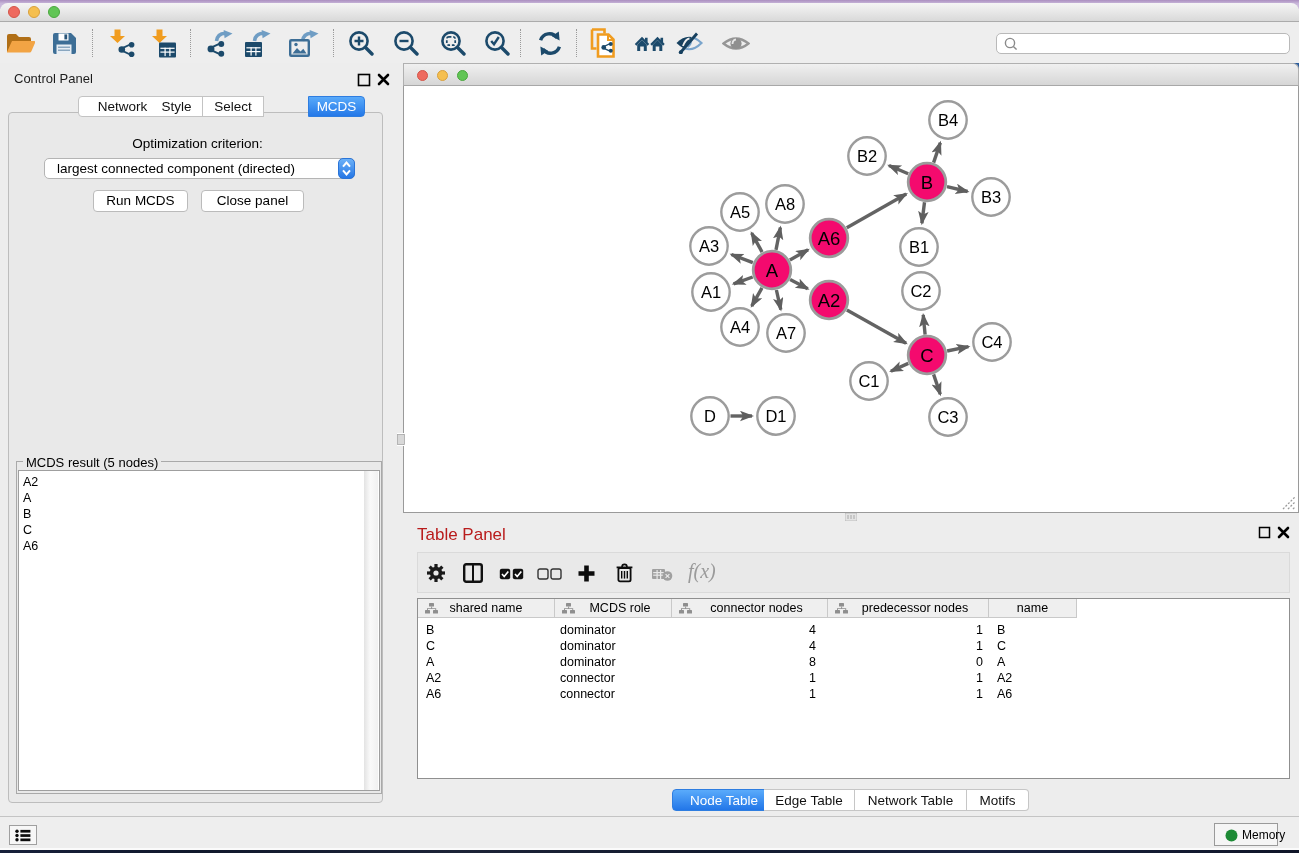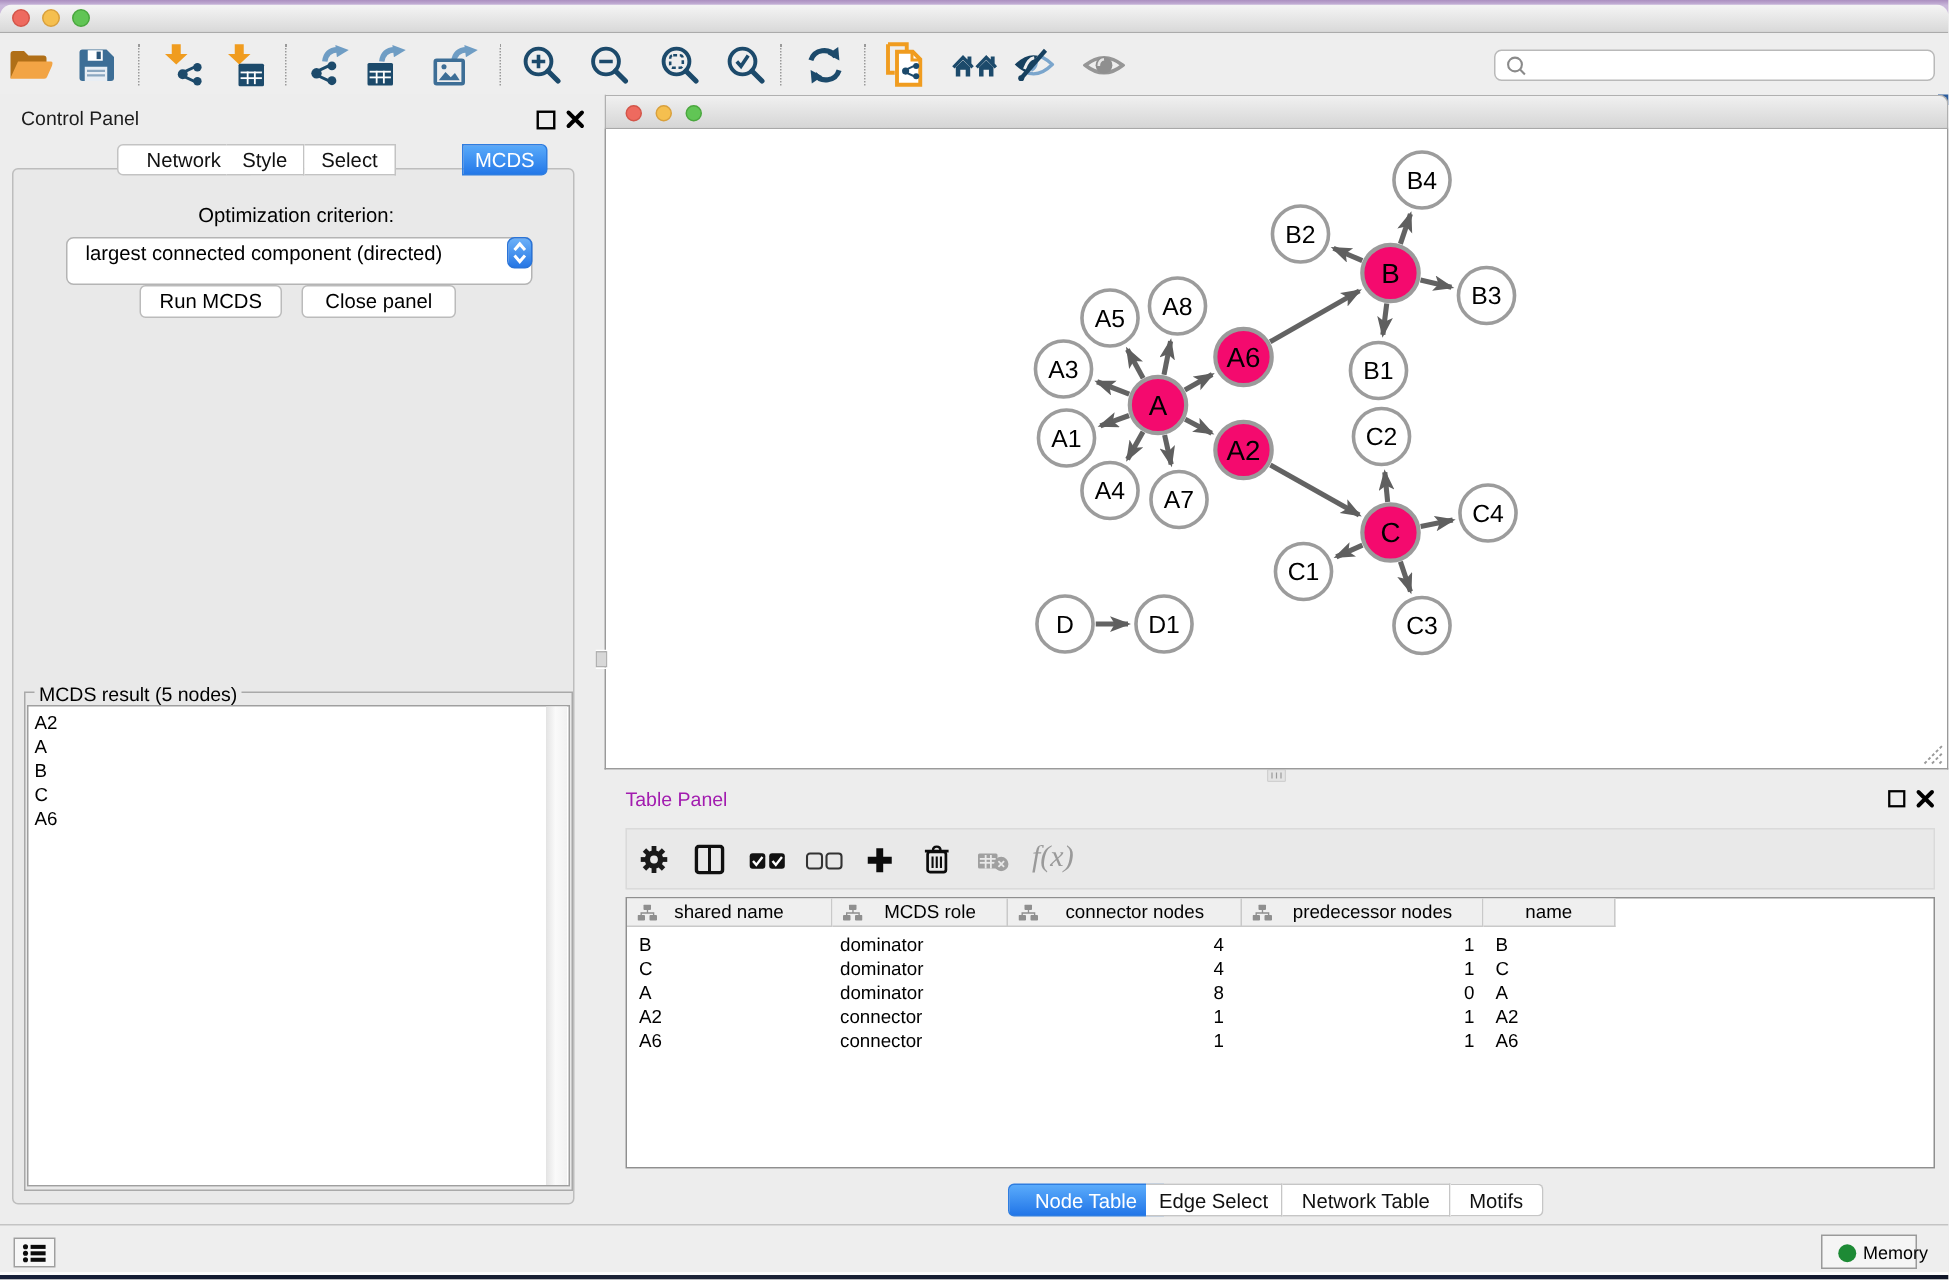--- a/index.html
+++ b/index.html
@@ -21,21 +21,21 @@
   background:#fff; border:1px solid #b9b9b9; border-radius:5px; }
 
 #cp-title { left:14px; top:71px; font-size:13px; color:#1c1c1c; }
 #cp-panel { left:8px; top:112px; width:375px; height:691px; background:#e9e9e9;
   border:1px solid #bdbdbd; border-radius:4px; }
 .tab { position:absolute; top:96px; height:21px; background:#fff;
   border:1px solid #c3c3c3; font-size:13.5px; color:#111; text-align:center;
   line-height:20px; }
 .tabsel { background:linear-gradient(#59aafa,#2478e8); color:#fff; border:1px solid #2e7de0; }
 #opt-label { left:0px; top:136px; width:395px; text-align:center; font-size:13.5px; color:#000; }
-#dropdown { left:44px; top:158px; width:311px; height:32px; background:#fff;
+#dropdown { left:44px; top:158px; width:311px; height:21px; background:#fff;
   border:1px solid #b4b4b4; border-radius:5px; font-size:13.5px; color:#000; }
 #dropdown span { position:absolute; left:12px; top:2px; }
 #spin { position:absolute; right:-1px; top:-1px; width:17px; height:21px; border-radius:5px;
   background:linear-gradient(#6cb1f8,#2677e5); border:1px solid #2a74d8; }
 .btn { position:absolute; top:190px; height:22px; background:#fff;
   border:1px solid #bbbbbb; border-radius:4px; font-size:13.5px; color:#000;
   text-align:center; line-height:20px; }
 #fieldset { left:16px; top:461px; width:366px; height:333px;
   border:1px solid #a9a9a9; }
 #fs-legend { left:23px; top:455px; font-size:13px; color:#000; background:#e9e9e9; padding:0 3px; }
@@ -46,21 +46,21 @@
   background:linear-gradient(90deg,#e3e3e3,#fafafa 45%,#f1f1f1); }
 
 #net-wedge { left:1292px; top:63px; width:7px; height:7px; background:#2b5d9e; }
 #net-tbar { left:403px; top:63px; width:896px; height:23px;
   background:linear-gradient(#f0f0f0,#d6d6d6); border:1px solid #b0b0b0; border-bottom:1px solid #a8a8a8; border-radius:0 6px 0 0; }
 #net-tbar .tl { position:absolute; top:6px; width:11px; height:11px; border-radius:50%; }
 #net-tbar .t { position:absolute; left:0; right:0; top:4px; text-align:center; font-size:13px; color:#2e2e2e; }
 #net-canvas { left:403px; top:86px; width:896px; height:427px; background:#fff;
   border:1px solid #9a9a9a; border-top:none; }
 
-#tp-title { left:417px; top:525px; font-size:13px; color:#a21caf; }
+#tp-title { left:417px; top:525px; font-size:17px; color:#b91c1c; }
 #tp-toolbar { left:417px; top:552px; width:873px; height:41px; background:#e9e9e9;
   border:1px solid #dadada; }
 #tp-table { left:417px; top:598px; width:873px; height:181px; background:#fff;
   border:1px solid #8f8f8f; }
 .th { position:absolute; top:0; height:19px; background:#efefef;
   border-right:1px solid #c9c9c9; border-bottom:1px solid #c9c9c9;
   font-size:12.5px; color:#000; text-align:center; line-height:19px; }
 .td { position:absolute; font-size:12.5px; color:#000; height:16px; line-height:16px; }
 .btab { position:absolute; top:789px; height:22px; background:#fff;
   border:1px solid #c6c6c6; font-size:13.5px; color:#111; text-align:center; line-height:21px; }
@@ -499,21 +499,21 @@
 <div class="td" style="left:254px;top:71px;width:144px;text-align:right;">1</div>
 <div class="td" style="left:410px;top:71px;width:155px;text-align:right;">1</div>
 <div class="td" style="left:579px;top:71px;">A2</div>
 <div class="td" style="left:8px;top:87px;">A6</div>
 <div class="td" style="left:142px;top:87px;">connector</div>
 <div class="td" style="left:254px;top:87px;width:144px;text-align:right;">1</div>
 <div class="td" style="left:410px;top:87px;width:155px;text-align:right;">1</div>
 <div class="td" style="left:579px;top:87px;">A6</div>
   </div>
 <div class="btab btabsel" style="left:672px;width:104px;border-radius:4px 0 0 4px;">Node Table</div>
-<div class="btab" style="left:764px;width:91px;border-left:none;">Edge Select</div>
+<div class="btab" style="left:764px;width:91px;border-left:none;">Edge Table</div>
 <div class="btab" style="left:855px;width:112px;border-left:none;">Network Table</div>
 <div class="btab" style="left:967px;width:62px;border-left:none;border-radius:0 4px 4px 0;">Motifs</div>
 
 <div id="statusbar" class="abs">
   <div id="hamb">
       <svg width="16" height="13" style="position:absolute;left:5px;top:3px" viewBox="0 0 16 13">
         <g fill="#0c0c0c">
           <circle cx="2" cy="2.2" r="1.7"></circle>
           <circle cx="2" cy="6.5" r="1.7"></circle>
           <circle cx="2" cy="10.8" r="1.7"></circle>

